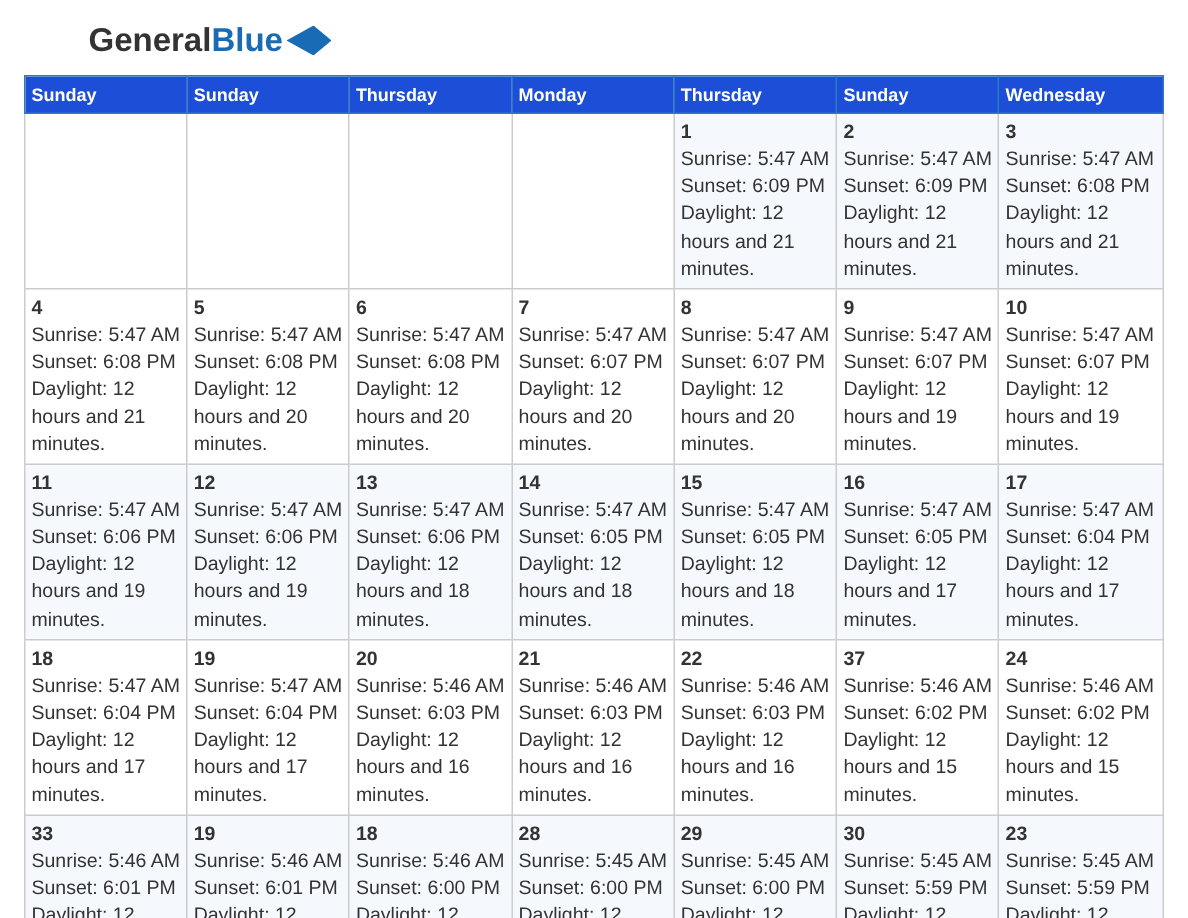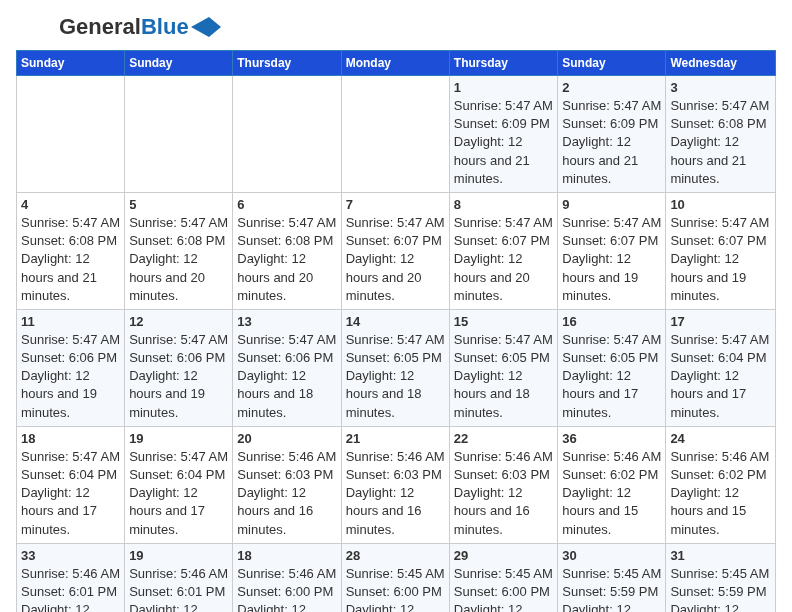--- a/index.html
+++ b/index.html
@@ -277,21 +277,21 @@
 and 16 minutes.</div>
         </td>
         <td>
           <span class="day-num">22</span>
           <div class="day-info">Sunrise: 5:46 AM
 Sunset: 6:03 PM
 Daylight: 12 hours
 and 16 minutes.</div>
         </td>
         <td>
-          <span class="day-num">36</span>
+          <span class="day-num">37</span>
           <div class="day-info">Sunrise: 5:46 AM
 Sunset: 6:02 PM
 Daylight: 12 hours
 and 15 minutes.</div>
         </td>
         <td>
           <span class="day-num">24</span>
           <div class="day-info">Sunrise: 5:46 AM
 Sunset: 6:02 PM
 Daylight: 12 hours
@@ -335,21 +335,21 @@
 and 14 minutes.</div>
         </td>
         <td>
           <span class="day-num">30</span>
           <div class="day-info">Sunrise: 5:45 AM
 Sunset: 5:59 PM
 Daylight: 12 hours
 and 13 minutes.</div>
         </td>
         <td>
-          <span class="day-num">31</span>
+          <span class="day-num">23</span>
           <div class="day-info">Sunrise: 5:45 AM
 Sunset: 5:59 PM
 Daylight: 12 hours
 and 13 minutes.</div>
         </td>
       </tr>
     </tbody>
 </table>
 
 </body></html>

